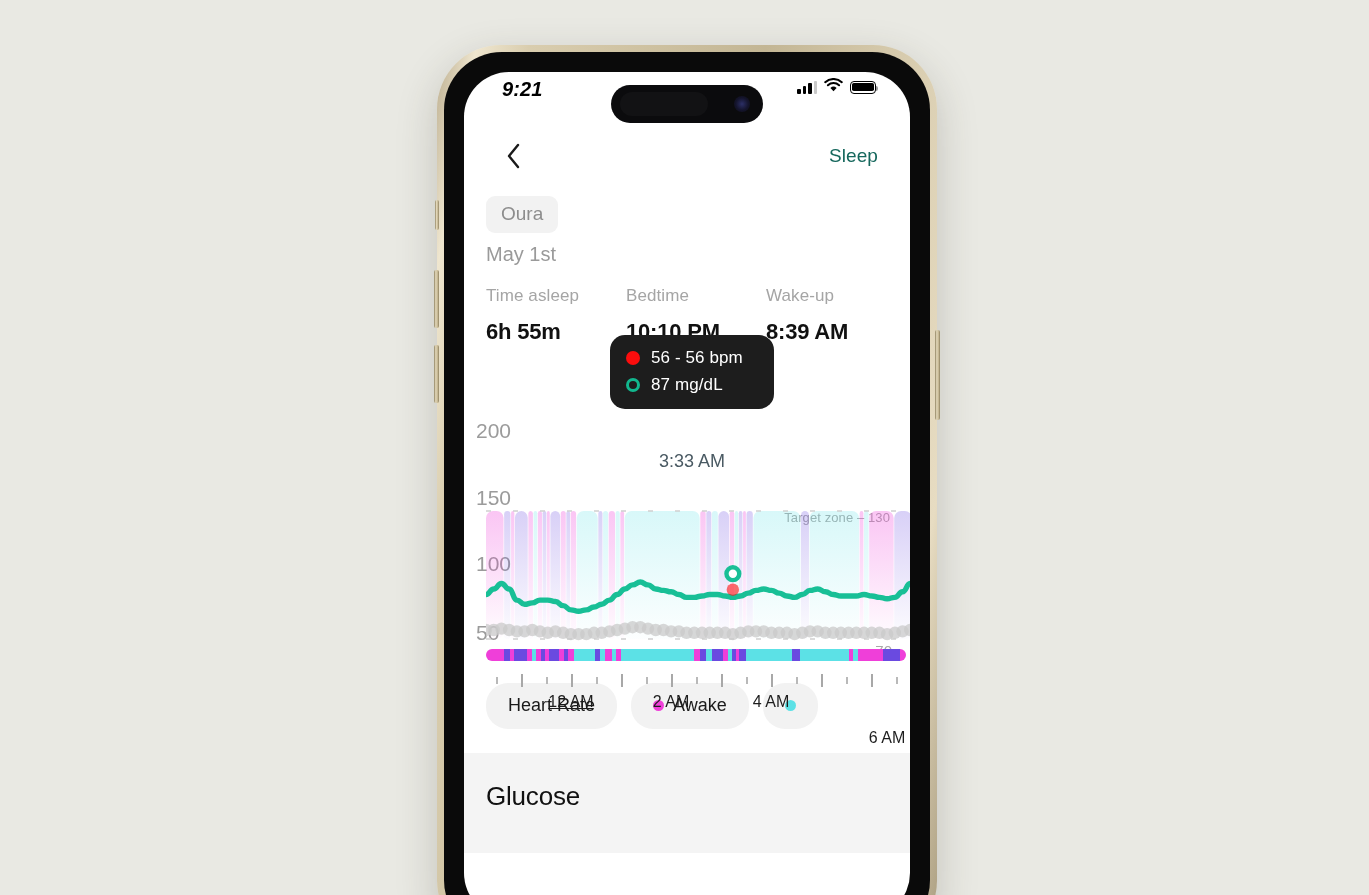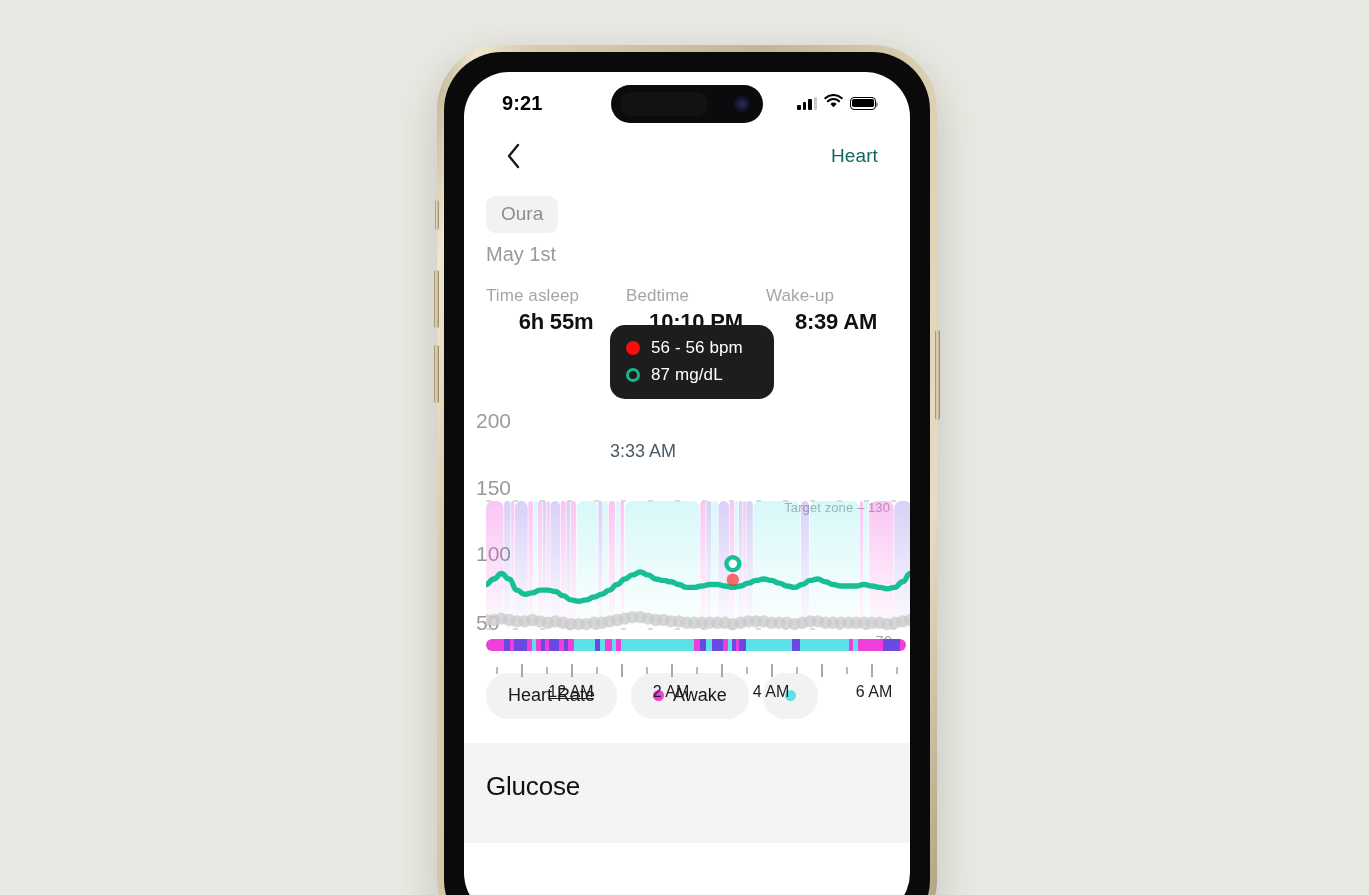--- a/index.html
+++ b/index.html
@@ -59,23 +59,24 @@
   #btn-silent { left: -2px; top: 155px;  width: 4px; height: 30px; }
   #btn-volup  { left: -3px; top: 225px;  width: 5px; height: 58px; }
   #btn-voldn  { left: -3px; top: 300px;  width: 5px; height: 58px; }
   #btn-power  { right: -3px; top: 285px; width: 5px; height: 90px; }
 
   
   #status-bar {
     position: relative;
     height: 56px;
     display: flex;
-    align-items: center;
+    align-items: flex-start;
     padding: 0 34px 0 38px;
     box-sizing: border-box;
+    font-style: italic;
   }
   #status-time {
     font-size: 20px;
     font-weight: bold;
     letter-spacing: .1px;
     color: #000;
     margin-top: 6px;
   }
   #dynamic-island {
     position: absolute;
@@ -175,21 +176,21 @@
     color: #111;
   }
 
   #stats-row {
     display: flex;
     margin: 20px 0 0 22px;
     gap: 0;
   }
   .stat { width: 140px; }
   .stat-label { color: #a5a5a5; font-size: 17px; letter-spacing:.1px; }
-  .stat-value { color: #111; font-size: 22px; font-weight: bold; margin-top: 3px; letter-spacing:-.2px;text-align:center; }
+  .stat-value { color: #111; font-size: 22px; font-weight: bold; margin-top: 13px; letter-spacing:-.2px; }
 
   
   #chart-wrap {
     position: relative;
     margin-top: 14px;
     height: 320px;
   }
   .y-label {
     position: absolute;
     left: 12px;
@@ -248,21 +249,21 @@
   }
   .ring-glu {
     width: 14px; height: 14px; border-radius: 50%;
     border: 3px solid #12b78e; box-sizing: border-box; flex: none;
   }
   #tooltip-time {
     position: absolute;
     left: 146px;
     top: 92px;
     width: 164px;
-    text-align: left;
+    text-align: center;
     color: #4a5a63;
     font-size: 18px;
     z-index: 12;
   }
 
   
   #stage-bar-wrap {
     position: absolute;
     left: 22px;
     top: 290px;
@@ -378,21 +379,21 @@
             </span>
         </div>
       </div>
 
       <div id="nav-bar">
         <div id="back-button">
           <svg width="15" height="26" viewBox="0 0 15 26">
             <path d="M12 2 L3 13 L12 24" stroke="#1a1a1a" stroke-width="2.4" fill="none" stroke-linecap="round" stroke-linejoin="round"></path>
           </svg>
         </div>
-        <div id="edit-button">Heart</div>
+        <div id="edit-button">Sleep</div>
       </div>
 
       <div id="content">
 
         <div id="source-chip">Oura</div>
         <div id="date-label">May 1st</div>
 
         <div id="stats-row">
           <div class="stat">
             <div class="stat-label">Time asleep</div>
@@ -611,21 +612,21 @@
               <div class="tick minor" style="left: 260px;"></div>
               <div class="tick major" style="left: 285px;"></div>
               <div class="tick minor" style="left: 310px;"></div>
               <div class="tick major" style="left: 335px;"></div>
               <div class="tick minor" style="left: 360px;"></div>
               <div class="tick major" style="left: 385px;"></div>
               <div class="tick minor" style="left: 410px;"></div>
               <div class="x-text" style="left: 85px; text-decoration: underline;">12 AM</div>
               <div class="x-text" style="left: 185px;">2 AM</div>
               <div class="x-text" style="left: 285px;">4 AM</div>
-              <div class="x-text" style="left: 388px;">6 AM</div>
+              <div class="x-text" style="left: 401px; margin-top: 36px;">6 AM</div>
             </div>
         </div>
 
         
         <div id="legend">
           <div class="legend-chip">
             <span>Heart Rate</span>
           </div>
           <div class="legend-chip">
             <span class="legend-dot" style="background:#ef3fd9"></span>

